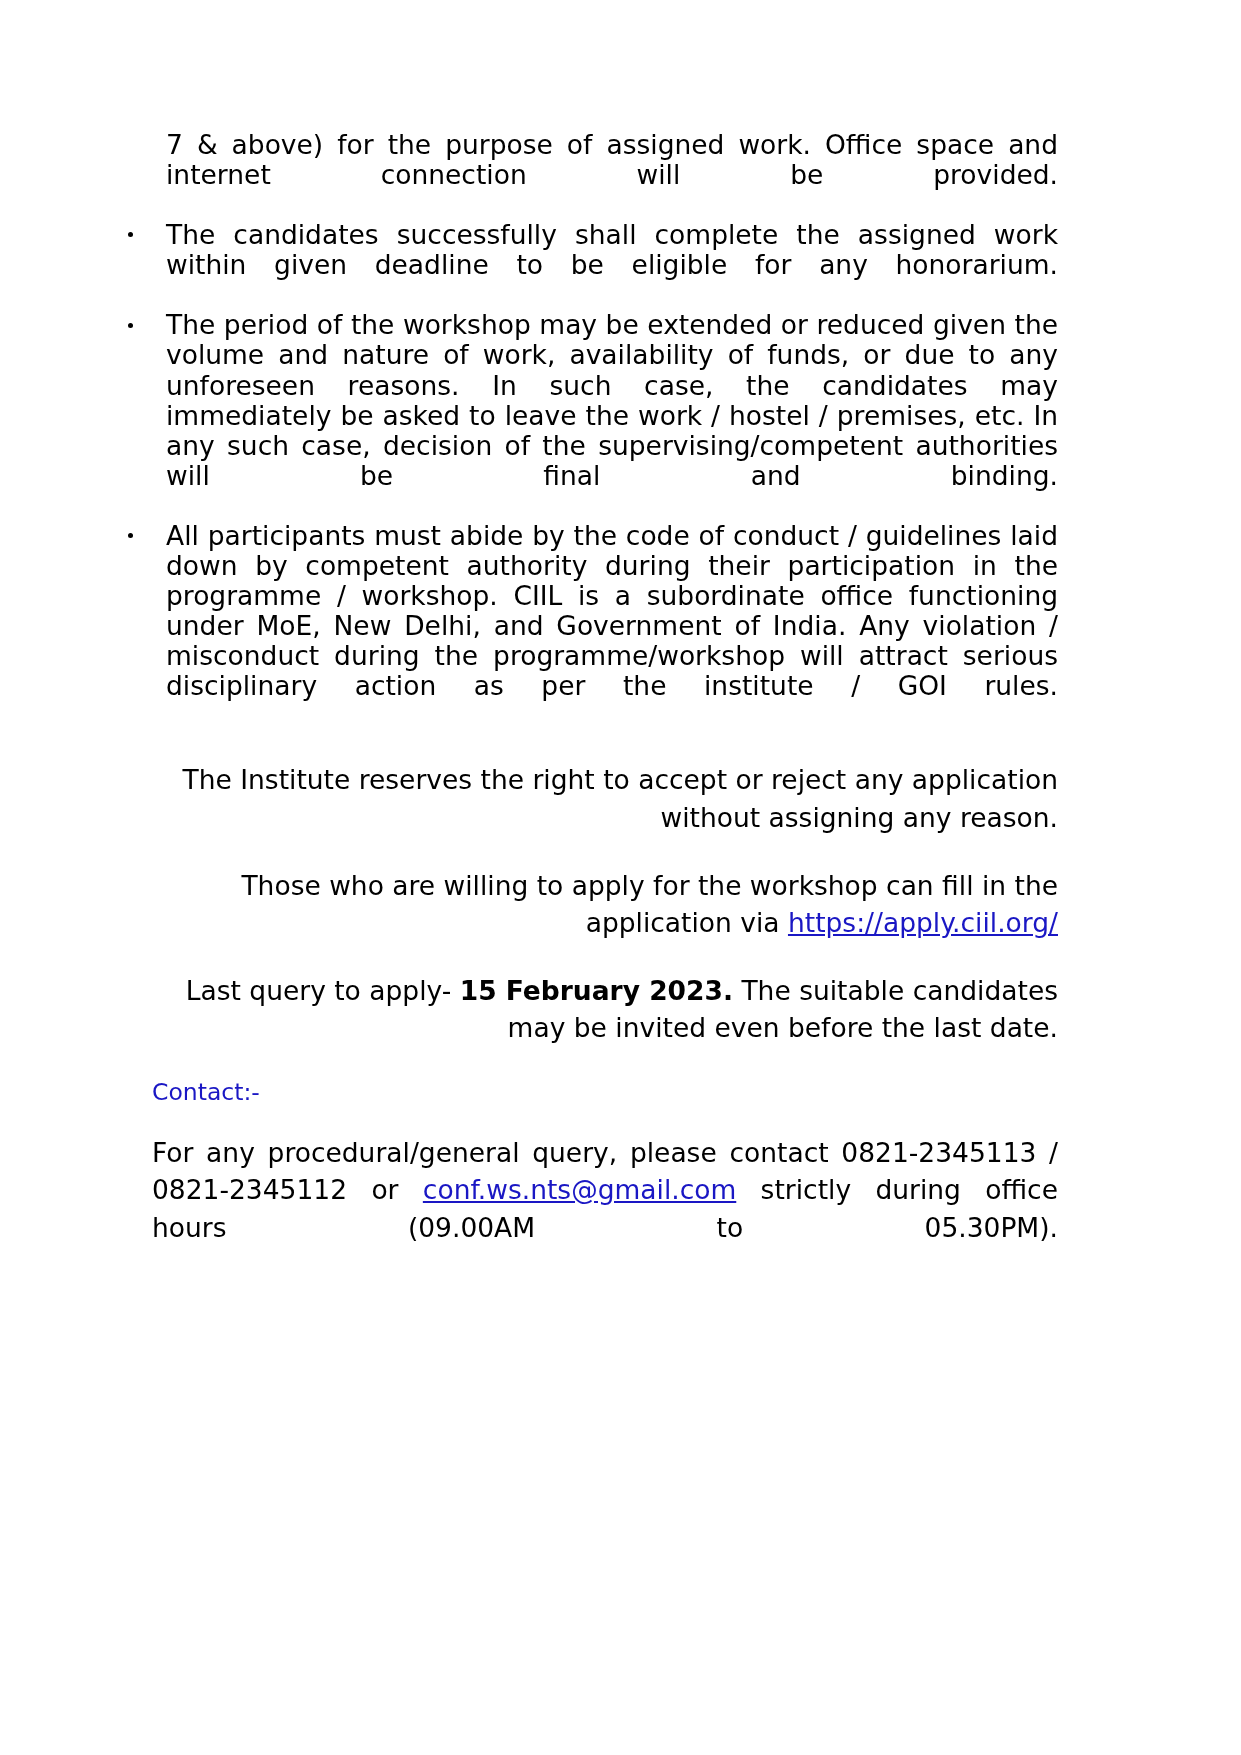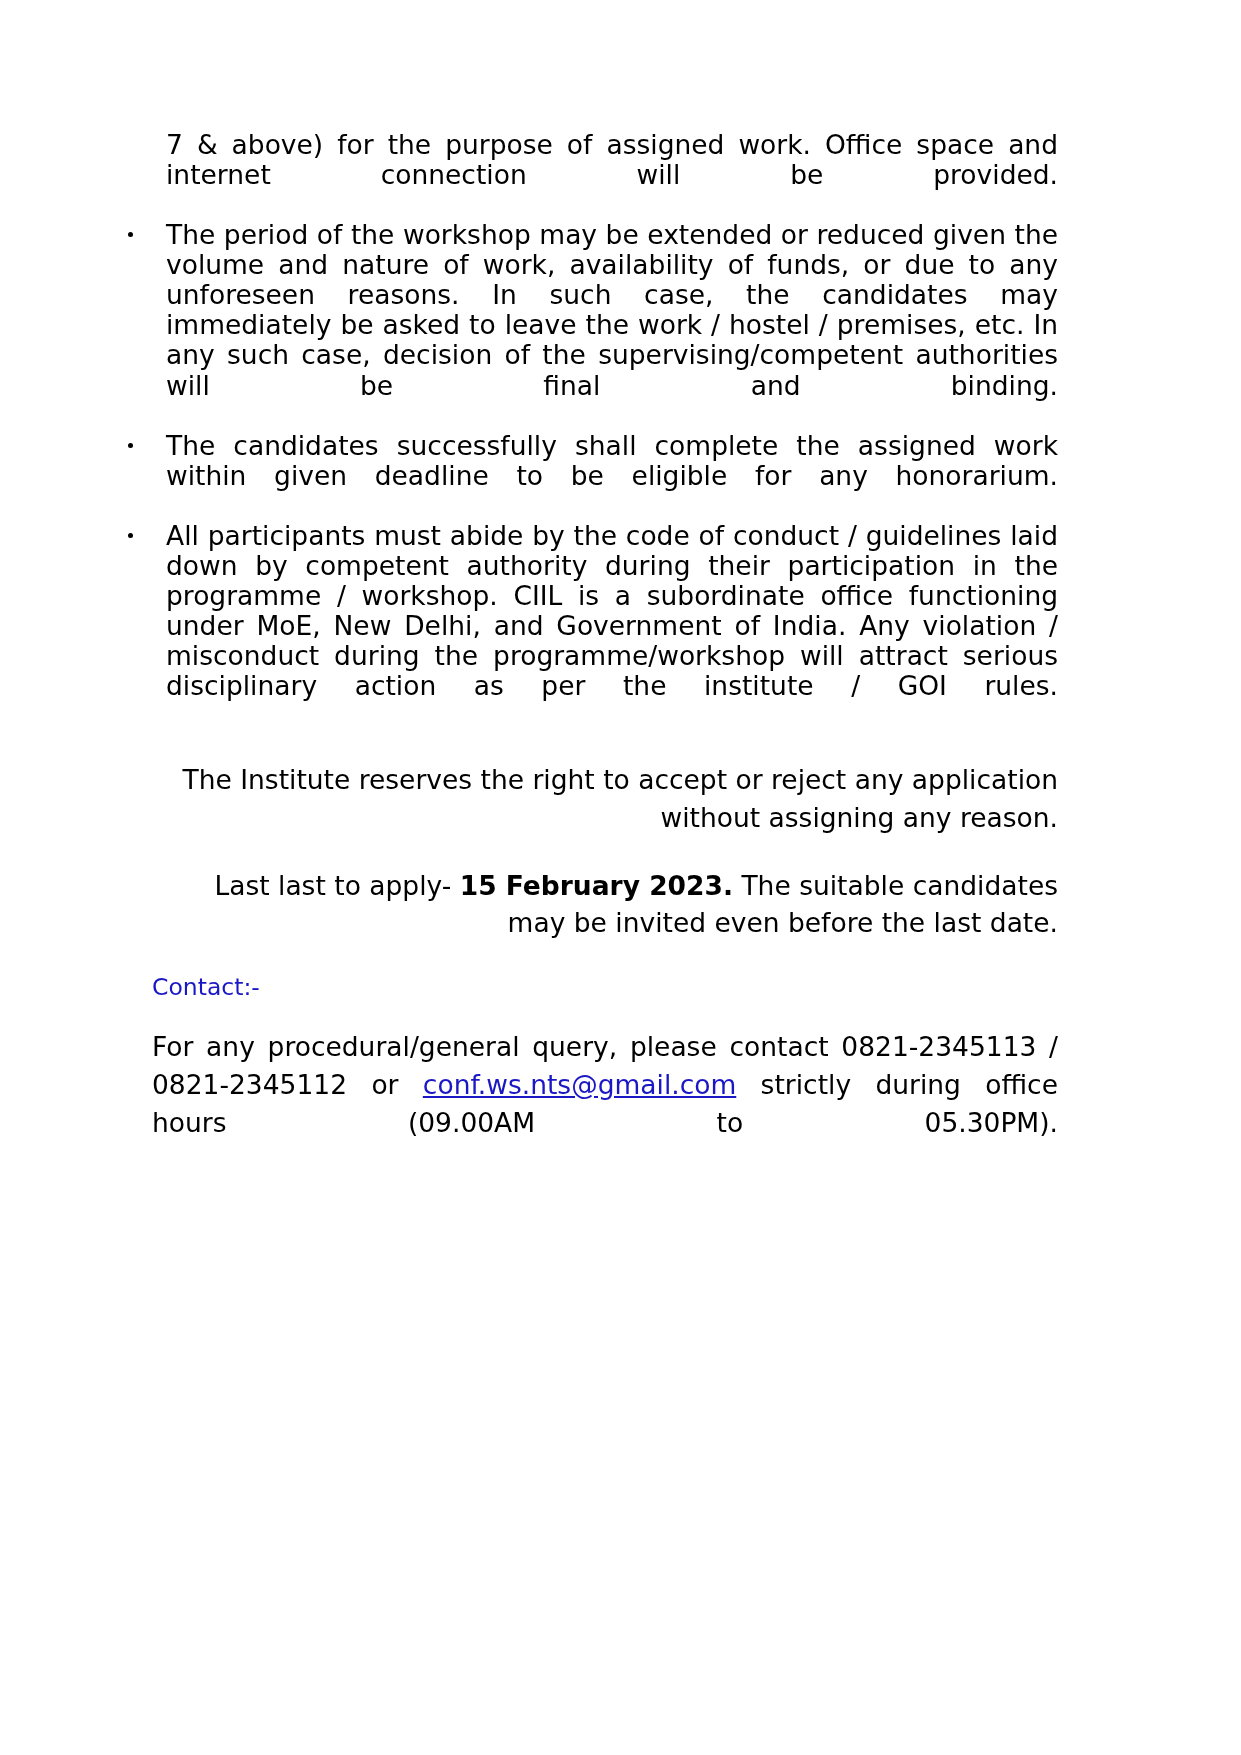--- a/index.html
+++ b/index.html
@@ -107,40 +107,43 @@
 <div class="page">
   <div class="content">
 
     <ul class="bullets indent-bullets">
       <li class="no-marker">
 
         <p class="li-text">7 &amp; above) for the purpose of assigned work. Office space and internet connection will be provided.</p>
       </li>
       <li>
         <span class="bullet-dot"></span>
-        <p class="li-text">The period of the workshop may be extended or reduced given the volume and nature of work, availability of funds, or due to any unforeseen reasons. In such case, the candidates may immediately be asked to leave the work / hostel / premises, etc. In any such case, decision of the supervising/competent authorities will be final and binding.</p>
+        <p class="li-text">The candidates successfully shall complete the assigned work within given deadline to be eligible for any honorarium.</p>
       </li>
       <li>
         <span class="bullet-dot"></span>
-        <p class="li-text">The candidates successfully shall complete the assigned work within given deadline to be eligible for any honorarium.</p>
+        <p class="li-text">The period of the workshop may be extended or reduced given the volume and nature of work, availability of funds, or due to any unforeseen reasons. In such case, the candidates may immediately be asked to leave the work / hostel / premises, etc. In any such case, decision of the supervising/competent authorities will be final and binding.</p>
       </li>
       <li>
         <span class="bullet-dot"></span>
         <p class="li-text">All participants must abide by the code of conduct / guidelines laid down by competent authority during their participation in the programme / workshop. CIIL is a subordinate office functioning under MoE, New Delhi, and Government of India. Any violation / misconduct during the programme/workshop will attract serious disciplinary action as per the institute / GOI rules.</p>
       </li>
     </ul>
 
     <div class="block indent-para">
       <p class="para ragged">The Institute reserves the right to accept or reject any application without assigning any reason.</p>
     </div>
 
 
+    <div class="block indent-para">
+      <p class="para ragged"><span>Those who are willing to apply for the workshop can fill in the application via </span><a class="doc-link" href="#">https://apply.ciil.org/</a></p>
+    </div>
 
     <div class="block indent-para">
-      <p class="para ragged"><span>Last last to apply- </span><strong class="bold">15 February 2023.</strong><span> The suitable candidates may be invited even before the last date.</span></p>
+      <p class="para ragged"><span>Last query to apply- </span><strong class="bold">15 February 2023.</strong><span> The suitable candidates may be invited even before the last date.</span></p>
     </div>
 
 
     <div class="block indent-para">
       <h3 class="sub-heading">Contact:-</h3>
     </div>
 
     <div class="block-tight indent-para">
       <p class="para"><span>For any procedural/general query, please contact 0821-2345113 / 0821-2345112  or </span><a class="doc-link" href="#">conf.ws.nts@gmail.com</a><span> strictly during office hours (09.00AM to 05.30PM).</span></p>
     </div>

